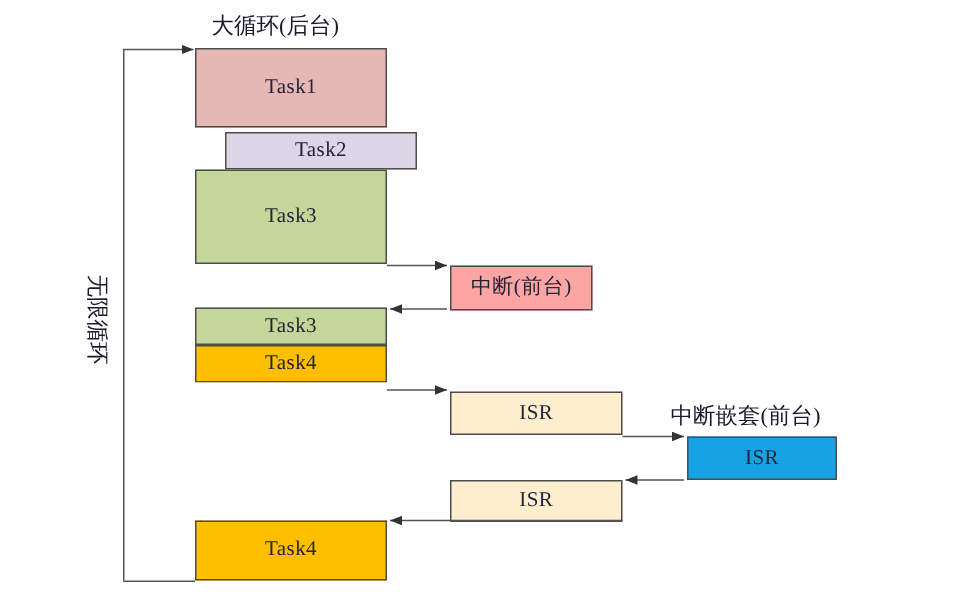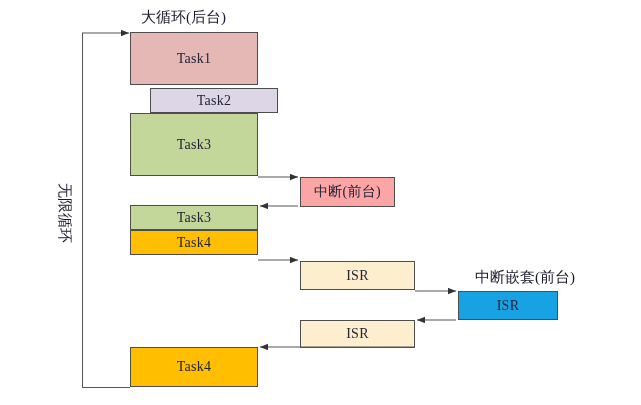--- a/index.html
+++ b/index.html
@@ -38,21 +38,21 @@
   }
   svg.arrows{position:absolute;left:0;top:0;width:641px;height:405px;overflow:visible;}
 </style>
 </head>
 <body>
 
 <div id="stage">
 
   <div class="label" id="title-main" style="left:141px;top:8px;">大循环(后台)</div>
 
-  <div class="label" id="title-nested" style="left:447px;top:268px;margin-left:28px;">中断嵌套(前台)</div>
+  <div class="label" id="title-nested" style="left:447px;top:268px;">中断嵌套(前台)</div>
 
   <div class="vline" style="left:82px;top:33px;height:354px;"></div>
   <div class="hline" style="left:82px;top:387px;width:48px;"></div>
 
   <div class="vlabel" id="loop-label" style="left: 74px; top: 183px; transform: rotate(90deg);">无限循环</div>
 
   <div class="dash" style="left:133px;top:176px;height:172px;"></div>
   <div class="dash" style="left:257px;top:176px;height:172px;"></div>
   <div class="dash" style="left:302px;top:289px;height:32px;"></div>
   <div class="dash" style="left:413px;top:289px;height:32px;"></div>

